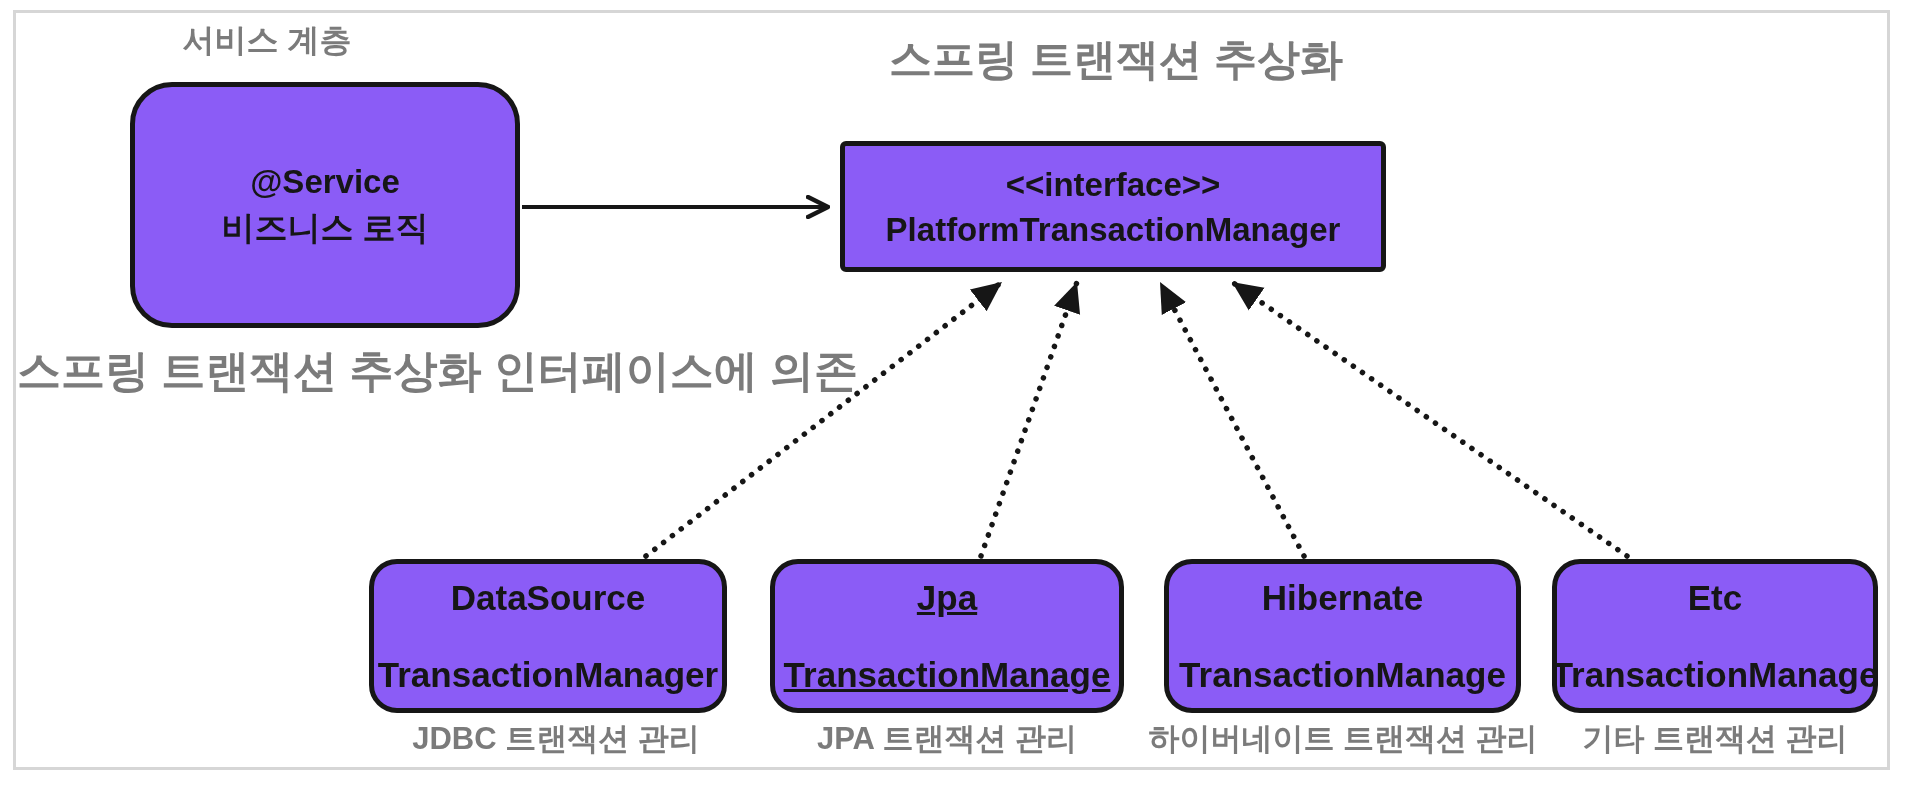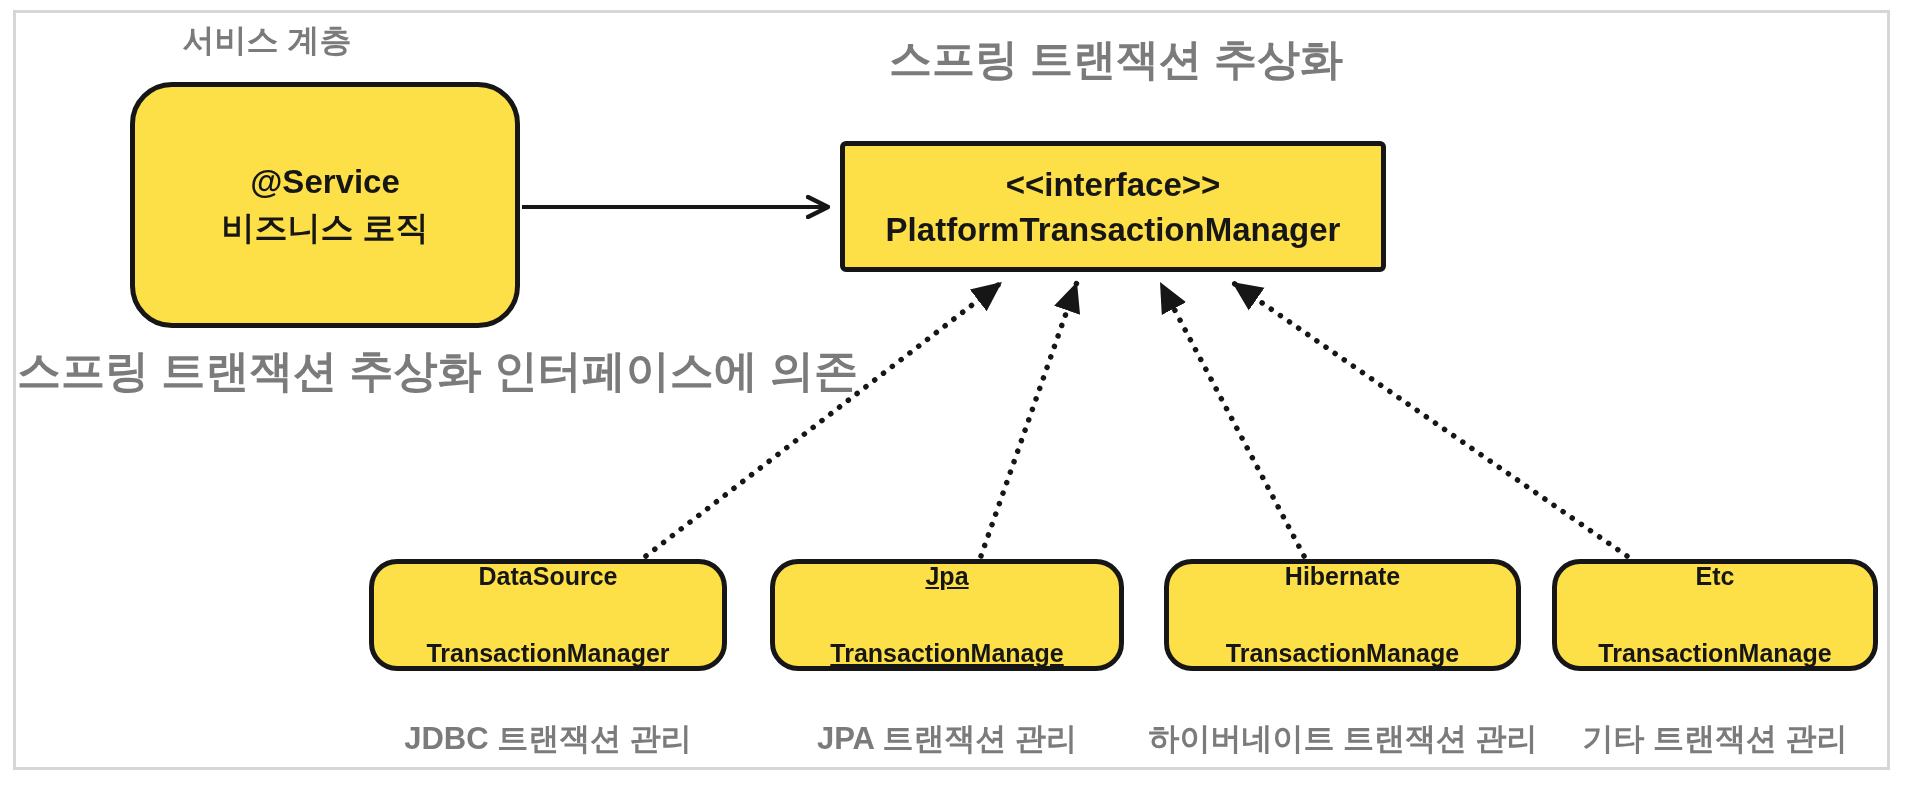--- a/index.html
+++ b/index.html
@@ -30,21 +30,21 @@
     color: #7b7b7b;
     font-weight: bold;
     font-size: 32px;
     line-height: 38px;
     white-space: nowrap;
   }
   .centered { text-align: center; }
   .sketch-box {
     position: absolute;
     box-sizing: border-box;
-    background: #fde047;
+    background: #8b5cf6;
     border: 5px solid #161616;
     display: flex;
     flex-direction: column;
     align-items: center;
     justify-content: center;
     color: #161616;
     font-weight: bold;
     text-align: center;
     white-space: nowrap;
     z-index: 2;
@@ -62,32 +62,32 @@
     left: 840px;
     top: 141px;
     width: 546px;
     height: 131px;
     border-radius: 6px;
     font-size: 33px;
     line-height: 45px;
   }
   .impl-box {
     top: 559px;
-    height: 112px;
+    height: 154px;
     border-radius: 28px;
-    font-size: 25px;
+    font-size: 35px;
     line-height: 43px;
     gap: 34px;
   }
   .impl-box.b0 { left: 369px;  width: 358px; }
   .impl-box.b1 { left: 770px;  width: 354px; text-decoration: underline; }
   .impl-box.b2 { left: 1164px; width: 357px; }
   .impl-box.b3 { left: 1552px; width: 326px; }
   .caption { top: 720px; width: 520px; font-size: 31px; }
-  .caption.c0 { left: 288px; }
+  .caption.c0 { left: 296px; }
   .caption.c1 { left: 687px; }
   .caption.c2 { left: 1083px; }
   .caption.c3 { left: 1455px; }
   svg.arrows {
     position: absolute;
     left: 0;
     top: 0;
     z-index: 1;
     pointer-events: none;
   }

